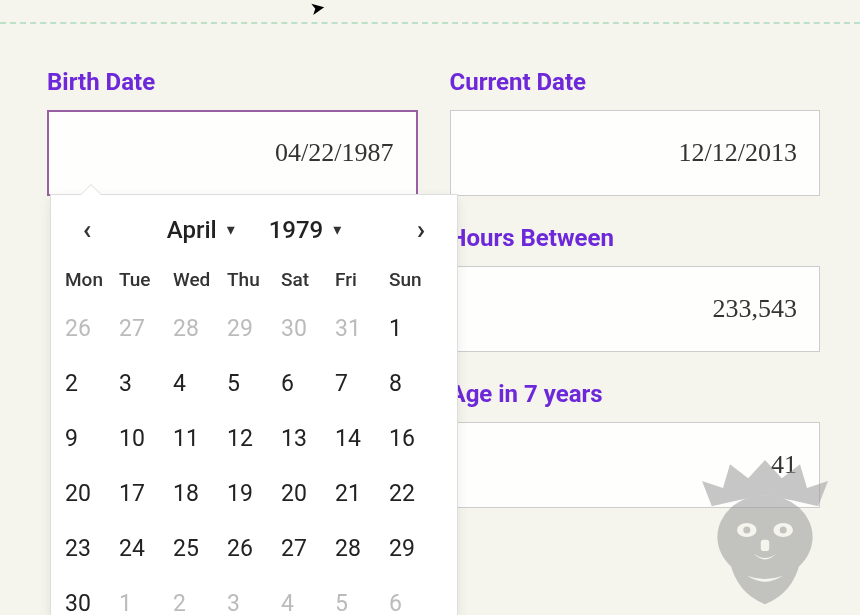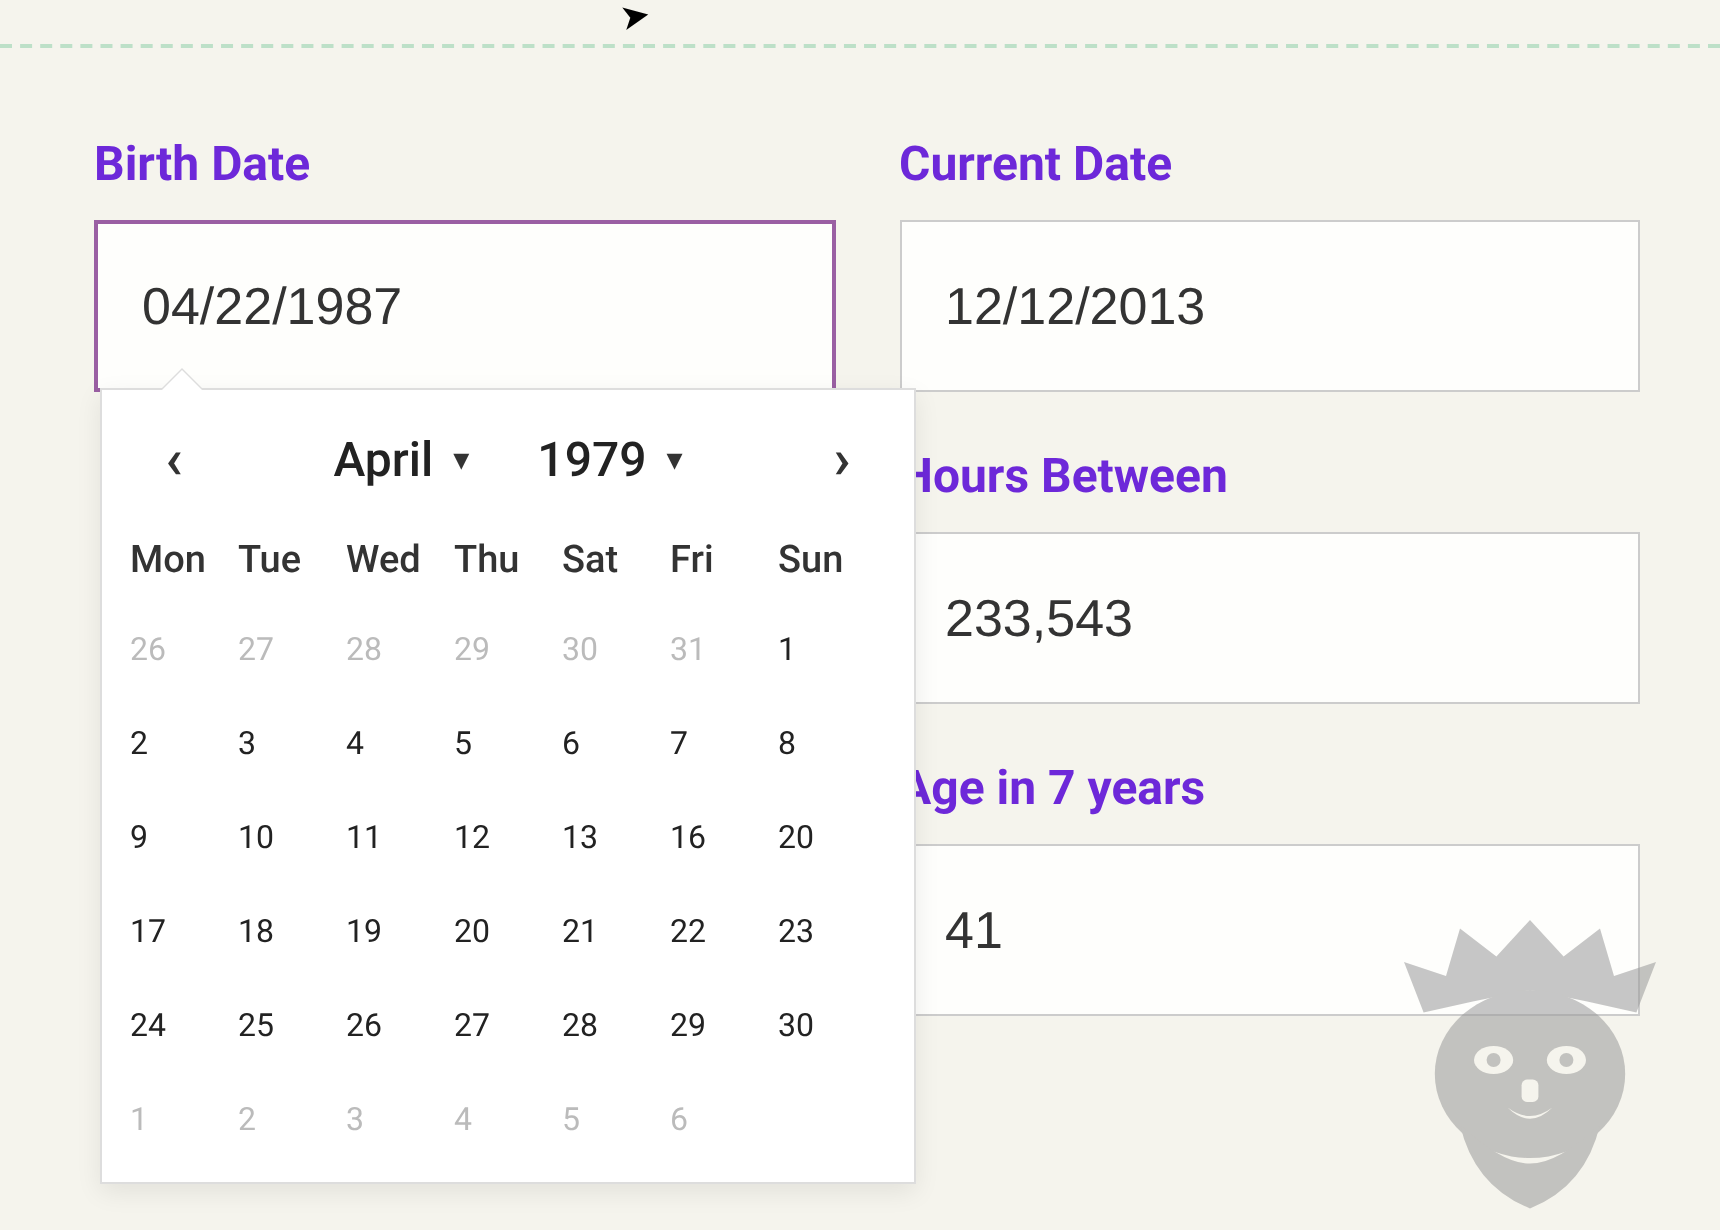--- a/index.html
+++ b/index.html
@@ -47,21 +47,22 @@
     display: block;
   }
   .field-input {
     width: 100%;
     height: 86px;
     border: 1px solid #ccc;
     background: #fefefc;
     font-size: 26px;
     padding: 0 22px;
     color: #333;
-    font-family: Liberation Sans, sans-serif;
+    font-family: Liberation Serif, serif;
+    text-align: right;
   }
   .field-input.active {
     border: 2px solid #9a5fa3;
     outline: none;
   }
   .field { position: relative; }
 
   
   .datepicker {
     position: absolute;
@@ -123,21 +124,21 @@
     grid-template-columns: repeat(7, 1fr);
     padding: 0 14px;
   }
   .dp-dow {
     font-size: 19px;
     font-weight: 500;
     color: #333;
     padding: 12px 0 10px 0;
   }
   .dp-day {
-    font-size: 16px;
+    font-size: 23px;
     padding: 14px 0;
     cursor: pointer;
     color: #222;
   }
   .dp-day.muted {
     color: #bbb;
   }
 
   
   .logo {
@@ -210,20 +211,21 @@
       <div class="dp-day">4</div>
       <div class="dp-day">5</div>
       <div class="dp-day">6</div>
       <div class="dp-day">7</div>
       <div class="dp-day">8</div>
       <div class="dp-day">9</div>
       <div class="dp-day">10</div>
       <div class="dp-day">11</div>
       <div class="dp-day">12</div>
       <div class="dp-day">13</div>
+      <div class="dp-day">14</div>
       <div class="dp-day">16</div>
       <div class="dp-day">20</div>
       <div class="dp-day">17</div>
       <div class="dp-day">18</div>
       <div class="dp-day">19</div>
       <div class="dp-day">20</div>
       <div class="dp-day">21</div>
       <div class="dp-day">22</div>
       <div class="dp-day">23</div>
       <div class="dp-day">24</div>

